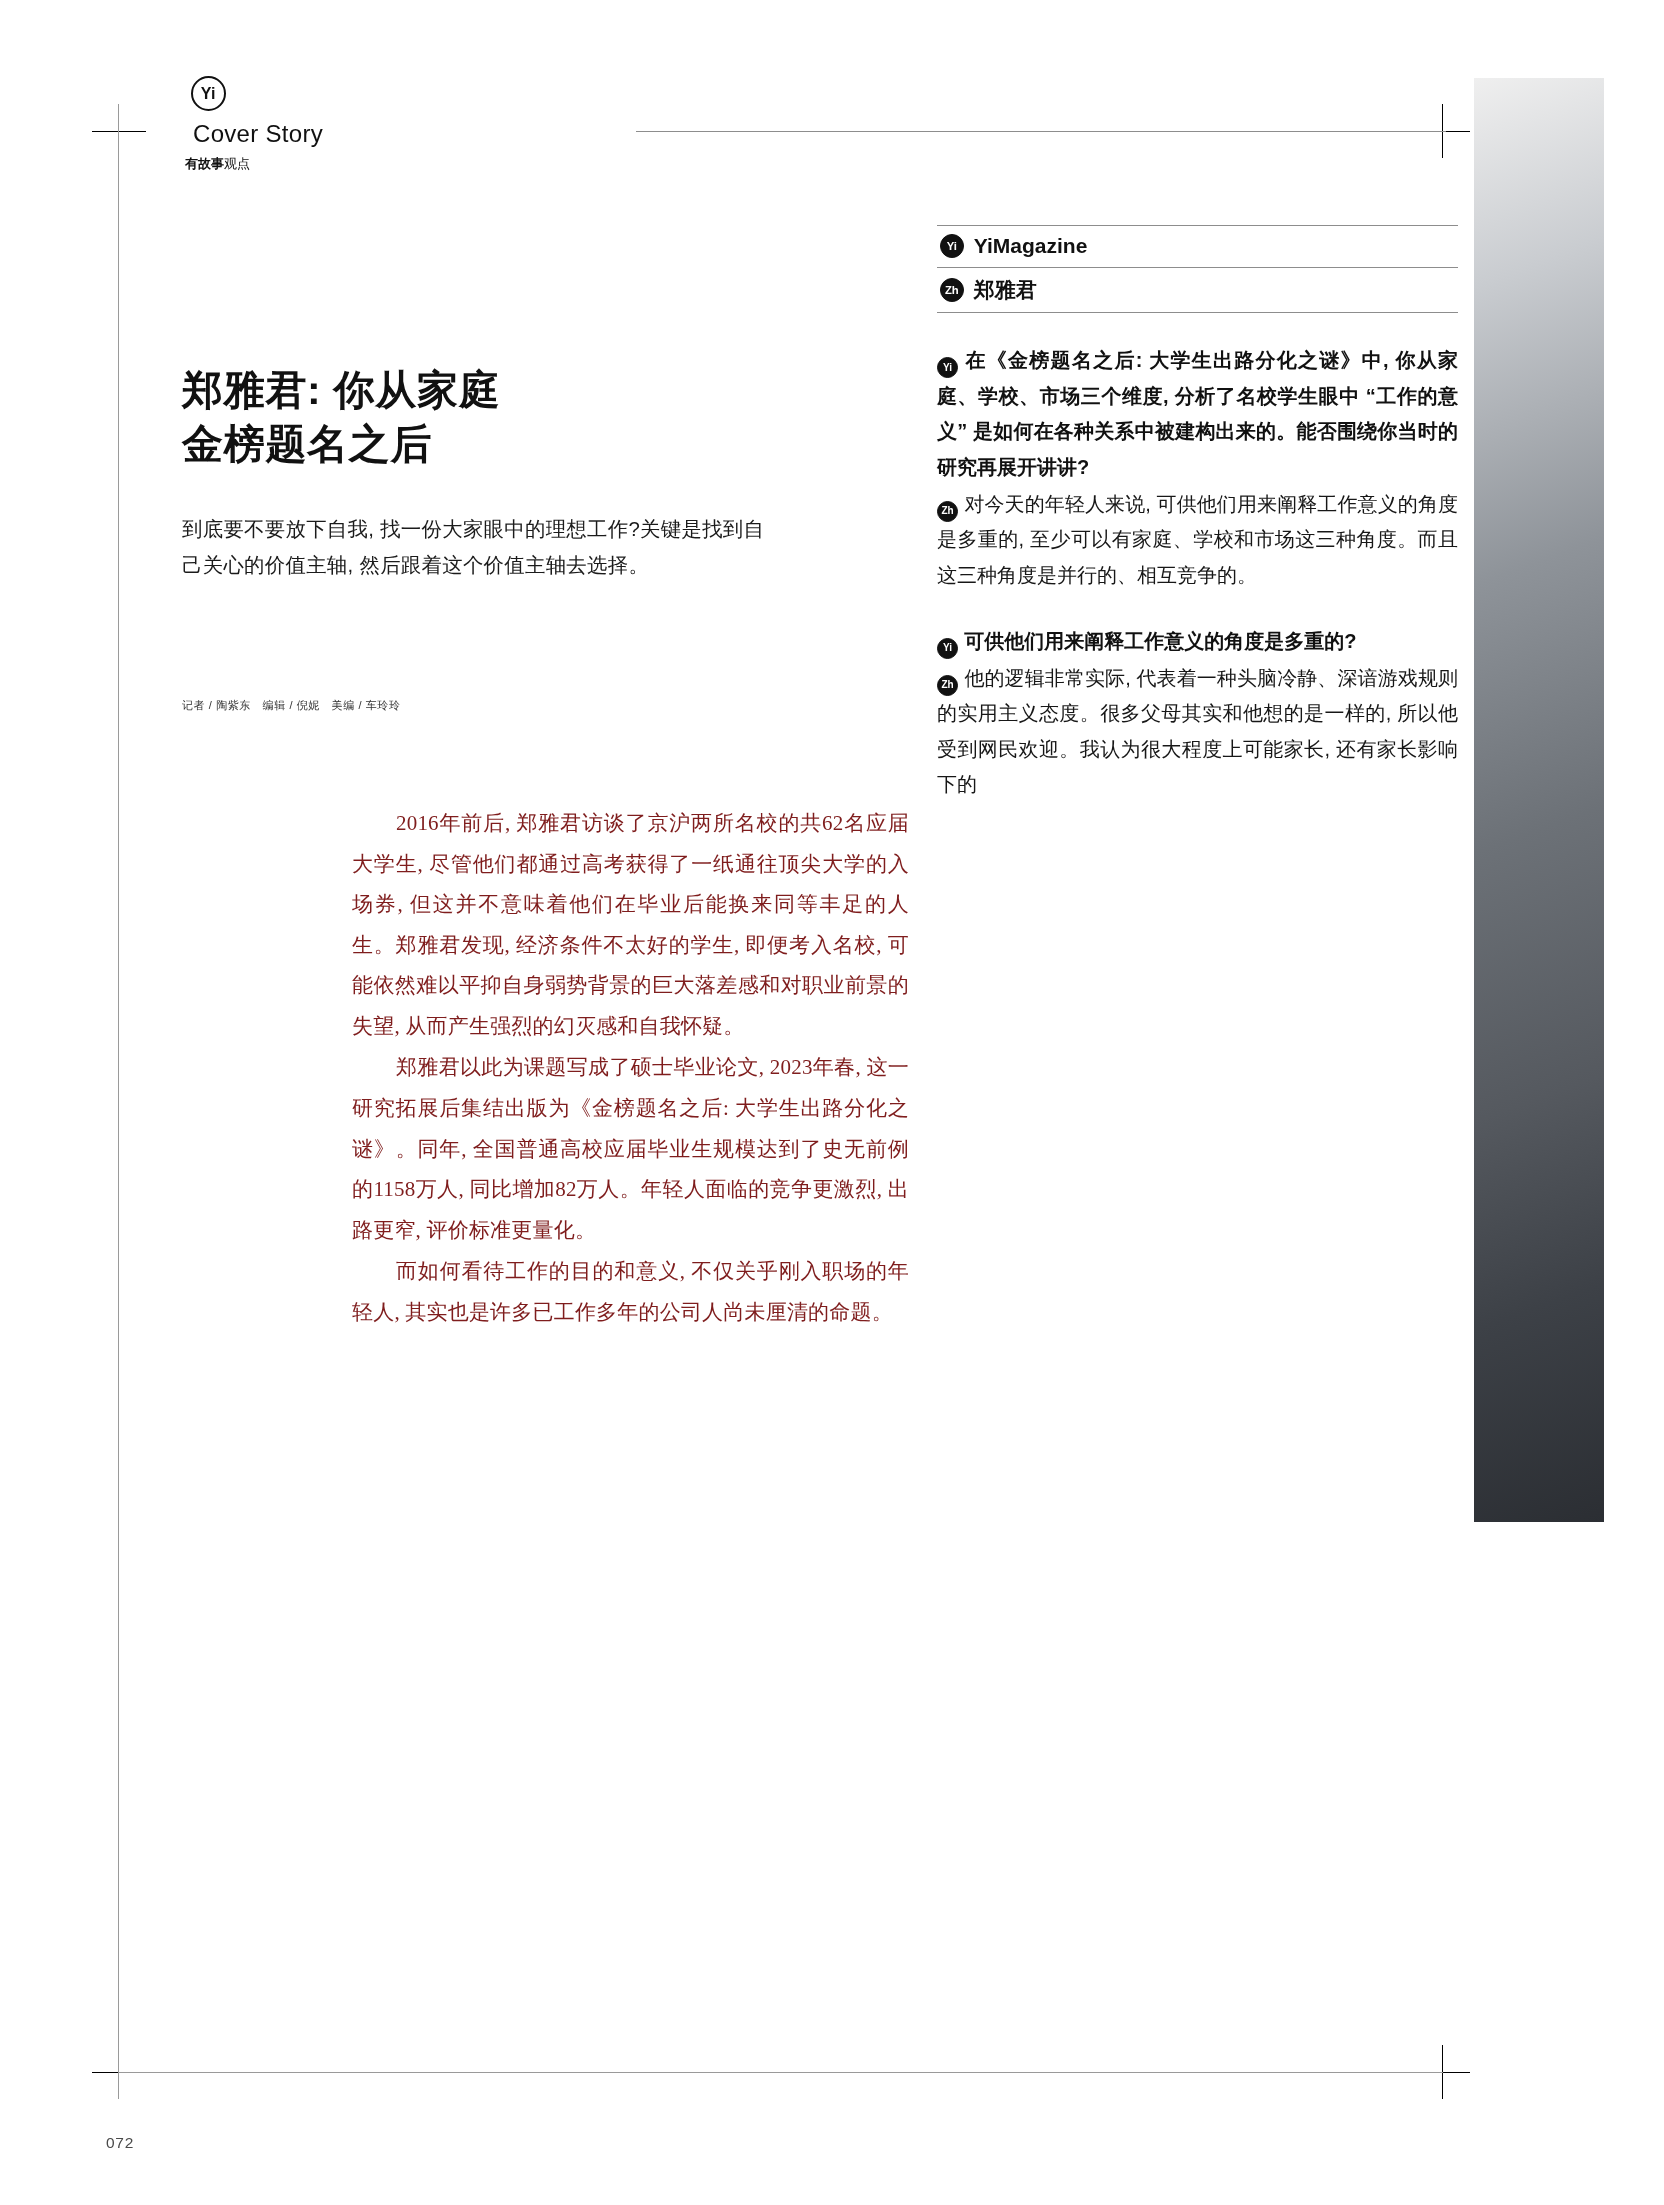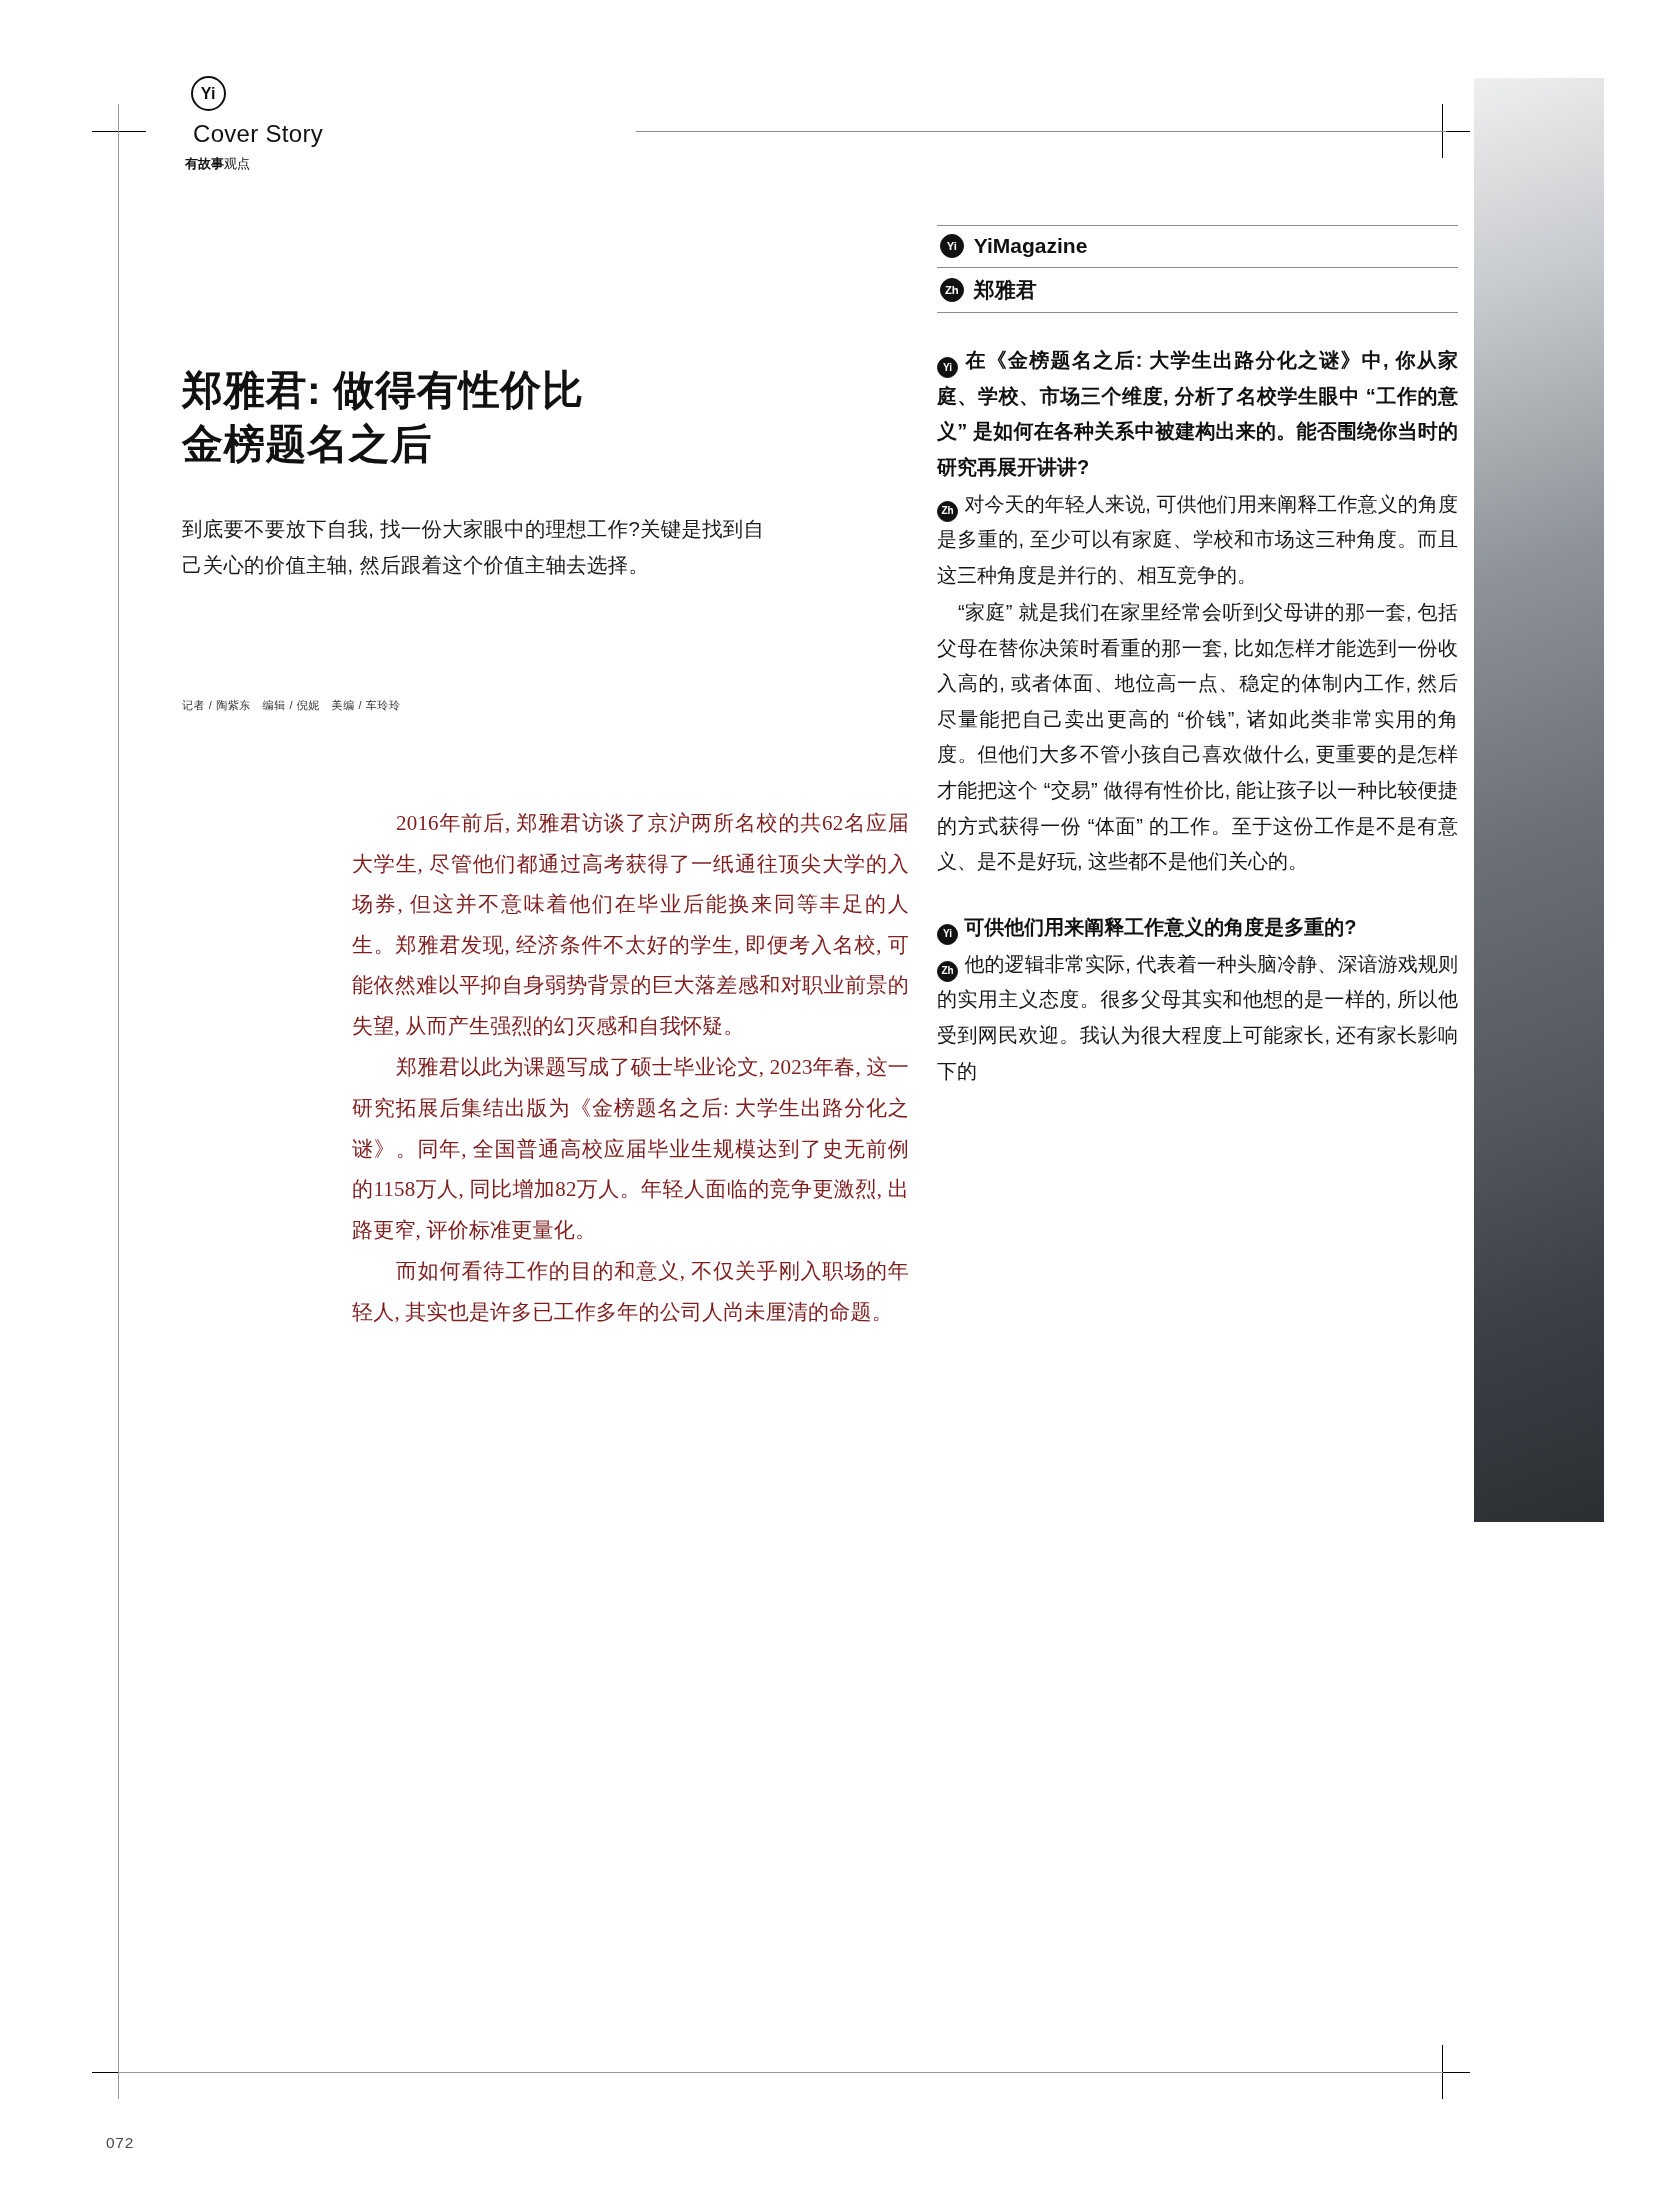--- a/index.html
+++ b/index.html
@@ -260,21 +260,21 @@
     <div class="yi-badge">Yi</div>
   </div>
   <div class="cover-story">Cover Story</div>
   <div class="sub-label">
     <span class="bold">有故事</span><span>观点</span>
   </div>
   <div class="rule"></div>
 </div>
 
 <div id="headline">
-  <div>郑雅君: 做得有性价比</div>
+  <div>郑雅君: 你从家庭</div>
   <div>金榜题名之后</div>
 </div>
 
 <div id="standfirst">到底要不要放下自我, 找一份大家眼中的理想工作?关键是找到自己关心的价值主轴, 然后跟着这个价值主轴去选择。</div>
 
 <div id="byline">记者 / 陶紫东　编辑 / 倪妮　美编 / 车玲玲</div>
 
 <div id="body-left">
   <p>2016年前后, 郑雅君访谈了京沪两所名校的共62名应届大学生, 尽管他们都通过高考获得了一纸通往顶尖大学的入场券, 但这并不意味着他们在毕业后能换来同等丰足的人生。郑雅君发现, 经济条件不太好的学生, 即便考入名校, 可能依然难以平抑自身弱势背景的巨大落差感和对职业前景的失望, 从而产生强烈的幻灭感和自我怀疑。</p>
   <p>郑雅君以此为课题写成了硕士毕业论文, 2023年春, 这一研究拓展后集结出版为《金榜题名之后: 大学生出路分化之谜》。同年, 全国普通高校应届毕业生规模达到了史无前例的1158万人, 同比增加82万人。年轻人面临的竞争更激烈, 出路更窄, 评价标准更量化。</p>
@@ -295,21 +295,20 @@
   </div>
   <div class="speaker-rule"></div>
 
   <div class="qa-block">
     <div class="qa-q">
       <span class="yi-badge tiny filled inline-badge">Yi</span><span>在《金榜题名之后: 大学生出路分化之谜》中, 你从家庭、学校、市场三个维度, 分析了名校学生眼中 “工作的意义” 是如何在各种关系中被建构出来的。能否围绕你当时的研究再展开讲讲?</span>
     </div>
     <div class="qa-a">
       <span class="yi-badge tiny filled inline-badge">Zh</span><span>对今天的年轻人来说, 可供他们用来阐释工作意义的角度是多重的, 至少可以有家庭、学校和市场这三种角度。而且这三种角度是并行的、相互竞争的。</span>
     </div>
-    <div class="qa-a cont">“家庭” 就是我们在家里经常会听到父母讲的那一套, 包括父母在替你决策时看重的那一套, 比如怎样才能选到一份收入高的, 或者体面、地位高一点、稳定的体制内工作, 然后尽量能把自己卖出更高的 “价钱”, 诸如此类非常实用的角度。但他们大多不管小孩自己喜欢做什么, 更重要的是怎样才能把这个 “交易” 做得有性价比, 能让孩子以一种比较便捷的方式获得一份 “体面” 的工作。至于这份工作是不是有意义、是不是好玩, 这些都不是他们关心的。</div>
   </div>
 
   <div class="qa-block">
     <div class="qa-q">
       <span class="yi-badge tiny filled inline-badge">Yi</span><span>可供他们用来阐释工作意义的角度是多重的?</span>
     </div>
     <div class="qa-a">
       <span class="yi-badge tiny filled inline-badge">Zh</span><span>他的逻辑非常实际, 代表着一种头脑冷静、深谙游戏规则的实用主义态度。很多父母其实和他想的是一样的, 所以他受到网民欢迎。我认为很大程度上可能家长, 还有家长影响下的</span>
     </div>
   </div>

